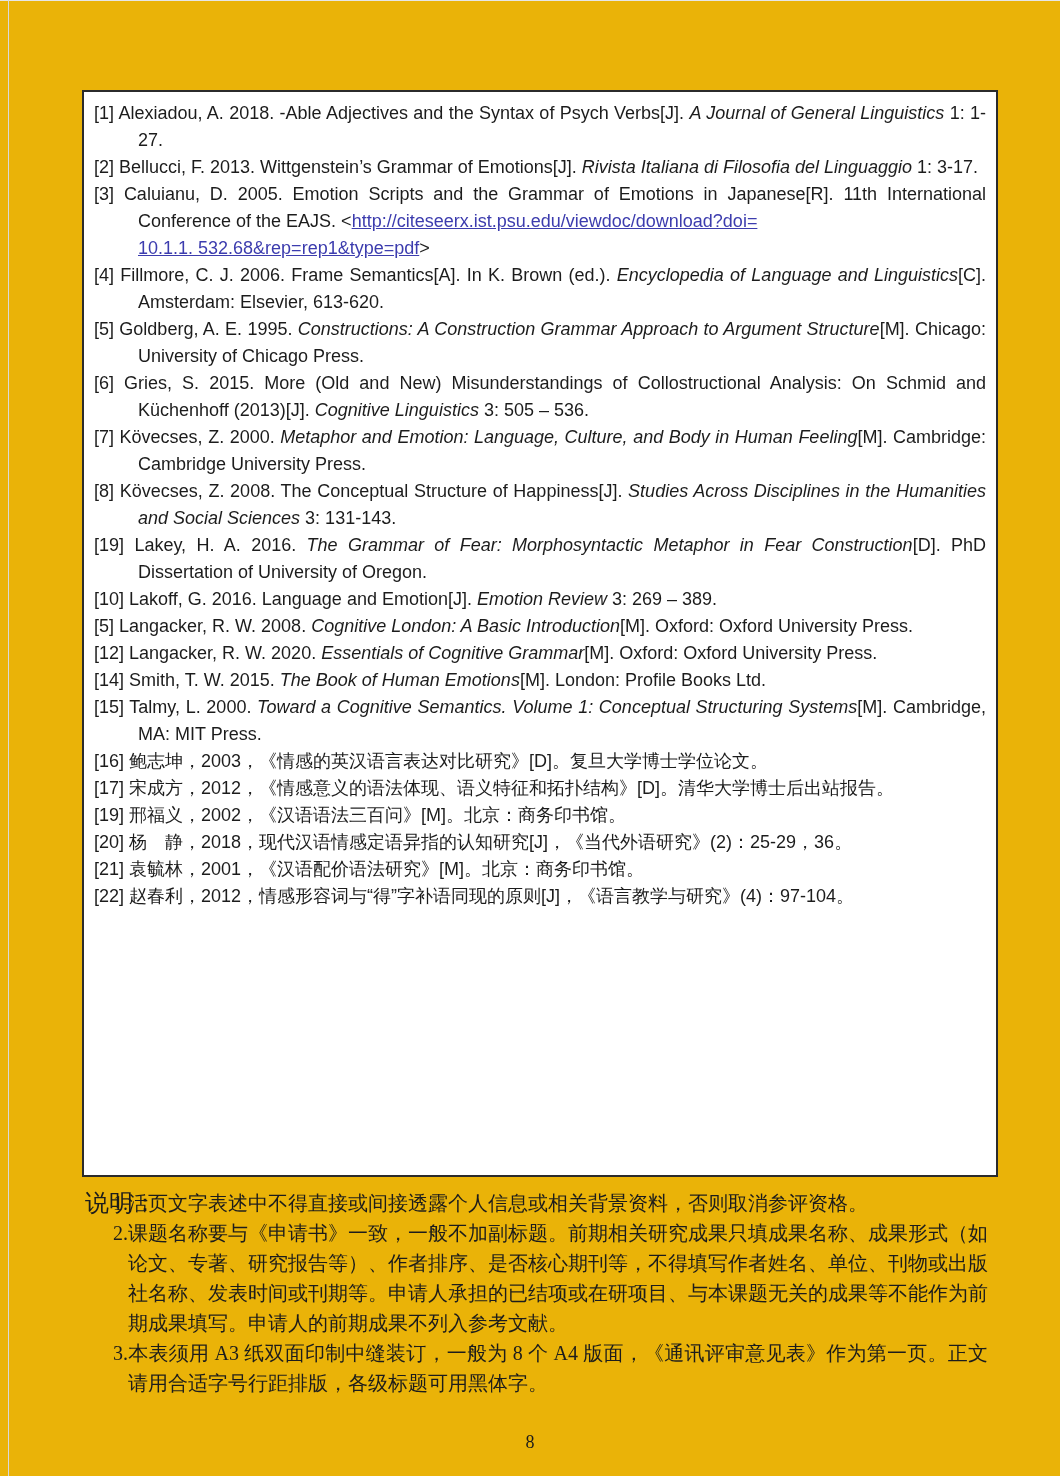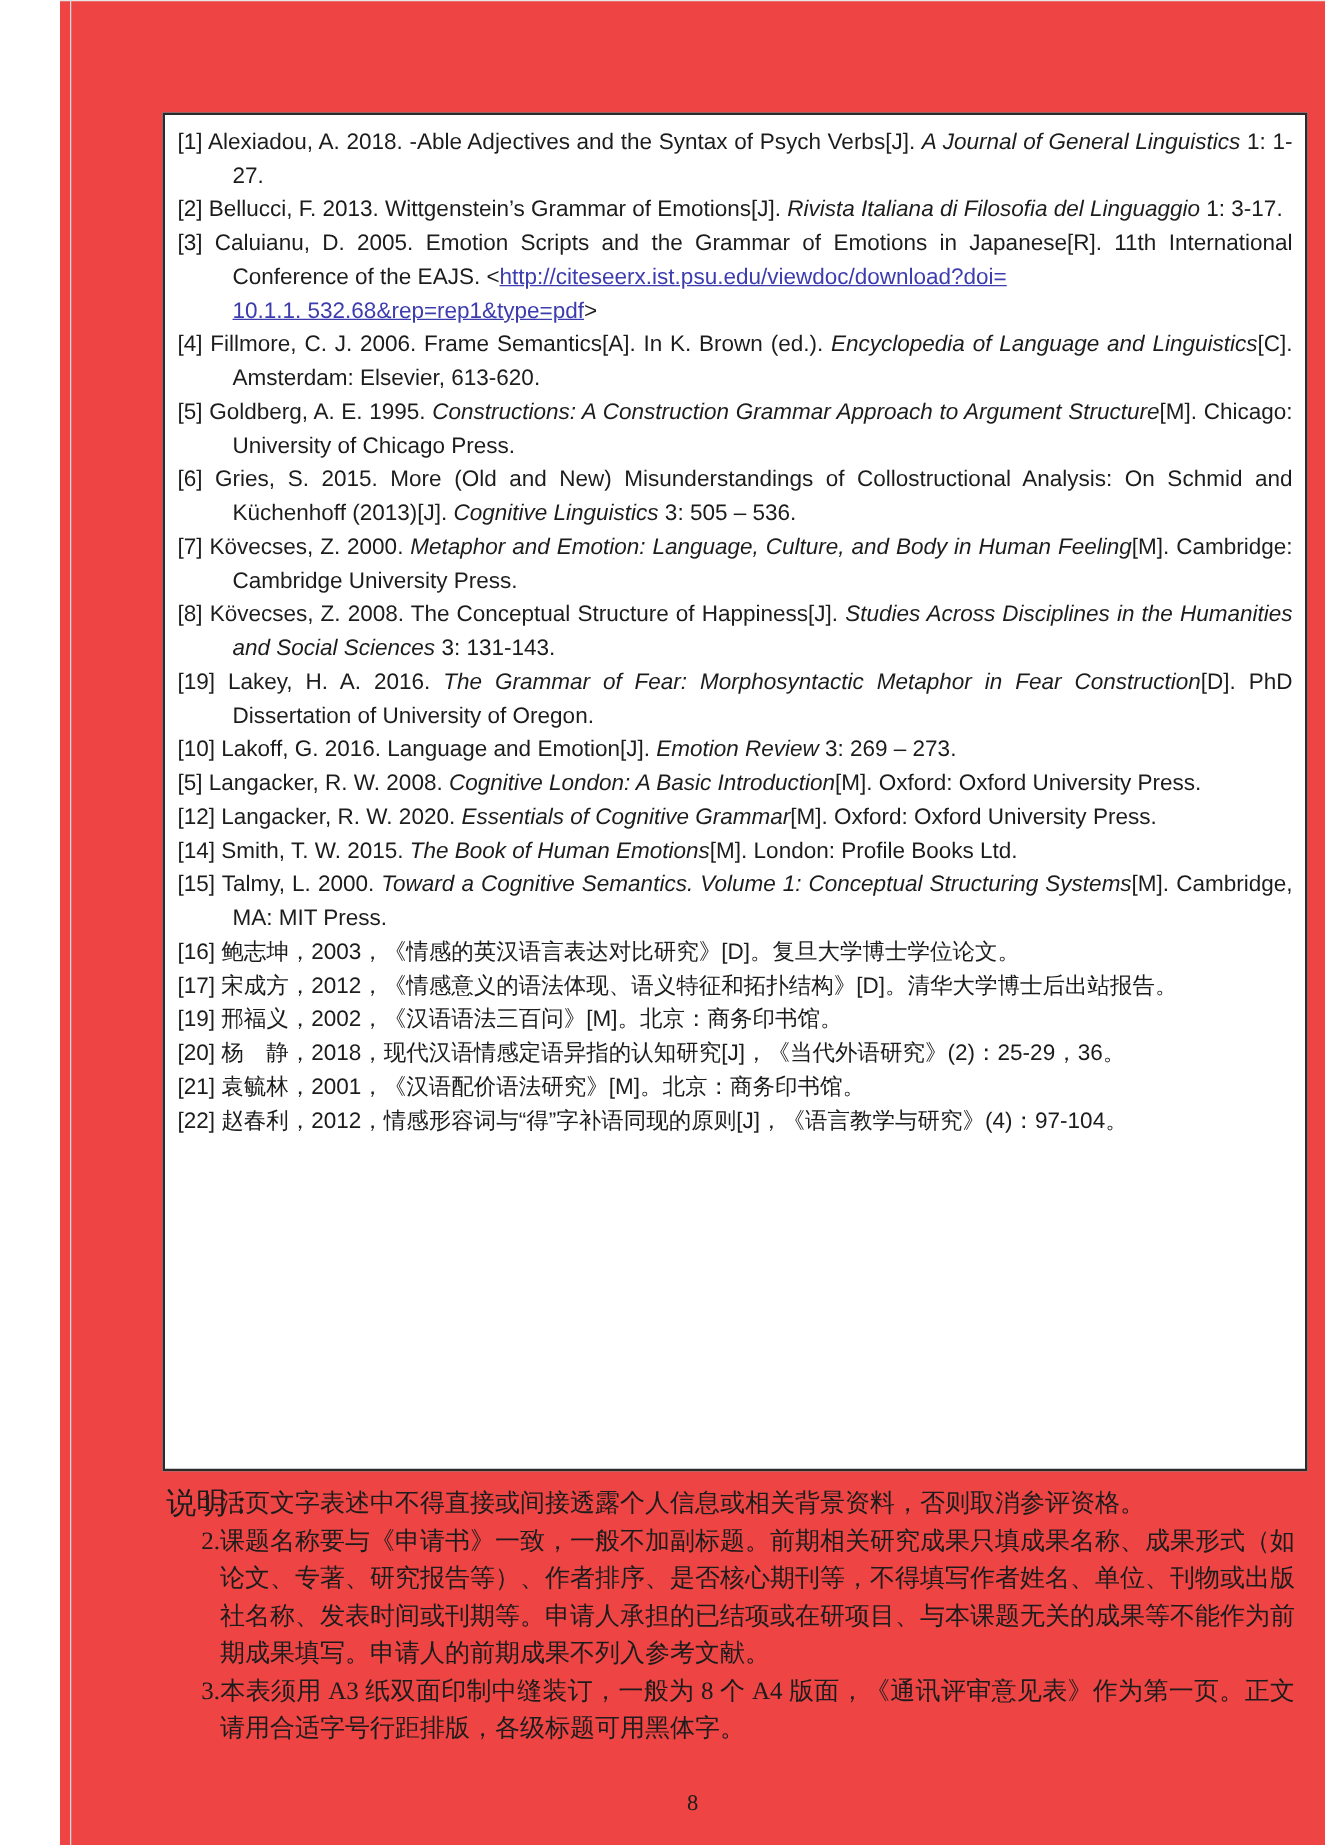--- a/index.html
+++ b/index.html
@@ -6,21 +6,21 @@
   * { box-sizing: border-box; }
   html, body { margin: 0; padding: 0; }
   body {
     width: 1060px; height: 1476px;
     background: #ffffff;
     position: relative;
     font-family: "Liberation Sans", sans-serif;
     color: var(--text-color);
     overflow: hidden;
   }
-  .page { position: absolute; inset: 0; background: #ef4444; margin-left: 48px; }
+  .page { position: absolute; inset: 0; background: #eab308; }
   .edge-left { position: absolute; left: 8px; top: 0; width: 1px; height: 100%; background: #d9d9d9; }
   .edge-top  { position: absolute; left: 0; top: 0; width: 100%; height: 1px; background: #e6e6e6; }
 
   .ref-box {
     position: absolute; left: 82px; top: 90px;
     width: 916px; height: 1087px;
     border: 2px solid var(--border-color);
     padding: 8px 10px;
     overflow: hidden;
     background: #ffffff;
@@ -73,21 +73,21 @@
   <div class="ref-box">
       <p class="ref"><span>[1] </span><span>Alexiadou, A. 2018. -Able Adjectives and the Syntax of Psych Verbs[J]. </span><span class="italic">A Journal of General Linguistics</span><span> 1: 1-27.</span></p>
       <p class="ref"><span>[2] </span><span>Bellucci, F. 2013. Wittgenstein’s Grammar of Emotions[J]. </span><span class="italic">Rivista Italiana di Filosofia del Linguaggio</span><span> 1: 3-17.</span></p>
       <p class="ref"><span>[3] </span><span>Caluianu, D. 2005. Emotion Scripts and the Grammar of Emotions in Japanese[R]. 11th International Conference of the EAJS. &lt;</span><a>http://citeseerx.ist.psu.edu/viewdoc/download?doi=</a><br><a>10.1.1. 532.68&amp;rep=rep1&amp;type=pdf</a><span>&gt;</span></p>
       <p class="ref"><span>[4] </span><span>Fillmore, C. J. 2006. Frame Semantics[A]. In K. Brown (ed.). </span><span class="italic">Encyclopedia of Language and Linguistics</span><span>[C]. Amsterdam: Elsevier, 613-620.</span></p>
       <p class="ref"><span>[5] </span><span>Goldberg, A. E. 1995. </span><span class="italic">Constructions: A Construction Grammar Approach to Argument Structure</span><span>[M]. Chicago: University of Chicago Press.</span></p>
       <p class="ref"><span>[6] </span><span>Gries, S. 2015. More (Old and New) Misunderstandings of Collostructional Analysis: On Schmid and Küchenhoff (2013)[J]. </span><span class="italic">Cognitive Linguistics</span><span> 3: 505 – 536.</span></p>
       <p class="ref"><span>[7] </span><span>Kövecses, Z. 2000. </span><span class="italic">Metaphor and Emotion: Language, Culture, and Body in Human Feeling</span><span>[M]. Cambridge: Cambridge University Press.</span></p>
       <p class="ref"><span>[8] </span><span>Kövecses, Z. 2008. The Conceptual Structure of Happiness[J]. </span><span class="italic">Studies Across Disciplines in the Humanities and Social Sciences</span><span> 3: 131-143.</span></p>
       <p class="ref"><span>[19] </span><span>Lakey, H. A. 2016. </span><span class="italic">The Grammar of Fear: Morphosyntactic Metaphor in Fear Construction</span><span>[D]. PhD Dissertation of University of Oregon.</span></p>
-      <p class="ref"><span>[10] </span><span>Lakoff, G. 2016. Language and Emotion[J]. </span><span class="italic">Emotion Review</span><span> 3: 269 – 273.</span></p>
+      <p class="ref"><span>[10] </span><span>Lakoff, G. 2016. Language and Emotion[J]. </span><span class="italic">Emotion Review</span><span> 3: 269 – 389.</span></p>
       <p class="ref"><span>[5] </span><span>Langacker, R. W. 2008. </span><span class="italic">Cognitive London: A Basic Introduction</span><span>[M]. Oxford: Oxford University Press.</span></p>
       <p class="ref no-hang"><span>[12] </span><span>Langacker, R. W. 2020. </span><span class="italic">Essentials of Cognitive Grammar</span><span>[M]. Oxford: Oxford University Press.</span></p>
       <p class="ref"><span>[14] </span><span>Smith, T. W. 2015. </span><span class="italic">The Book of Human Emotions</span><span>[M]. London: Profile Books Ltd.</span></p>
       <p class="ref"><span>[15] </span><span>Talmy, L. 2000. </span><span class="italic">Toward a Cognitive Semantics. Volume 1: Conceptual Structuring Systems</span><span>[M]. Cambridge, MA: MIT Press.</span></p>
       <p class="ref"><span>[16] </span><span>鲍志坤，2003，《情感的英汉语言表达对比研究》[D]。复旦大学博士学位论文。</span></p>
       <p class="ref"><span>[17] </span><span>宋成方，2012，《情感意义的语法体现、语义特征和拓扑结构》[D]。清华大学博士后出站报告。</span></p>
       <p class="ref"><span>[19] </span><span>邢福义，2002，《汉语语法三百问》[M]。北京：商务印书馆。</span></p>
       <p class="ref"><span>[20] </span><span>杨　静，2018，现代汉语情感定语异指的认知研究[J]，《当代外语研究》(2)：25-29，36。</span></p>
       <p class="ref"><span>[21] </span><span>袁毓林，2001，《汉语配价语法研究》[M]。北京：商务印书馆。</span></p>
       <p class="ref"><span>[22] </span><span>赵春利，2012，情感形容词与“得”字补语同现的原则[J]，《语言教学与研究》(4)：97-104。</span></p>

